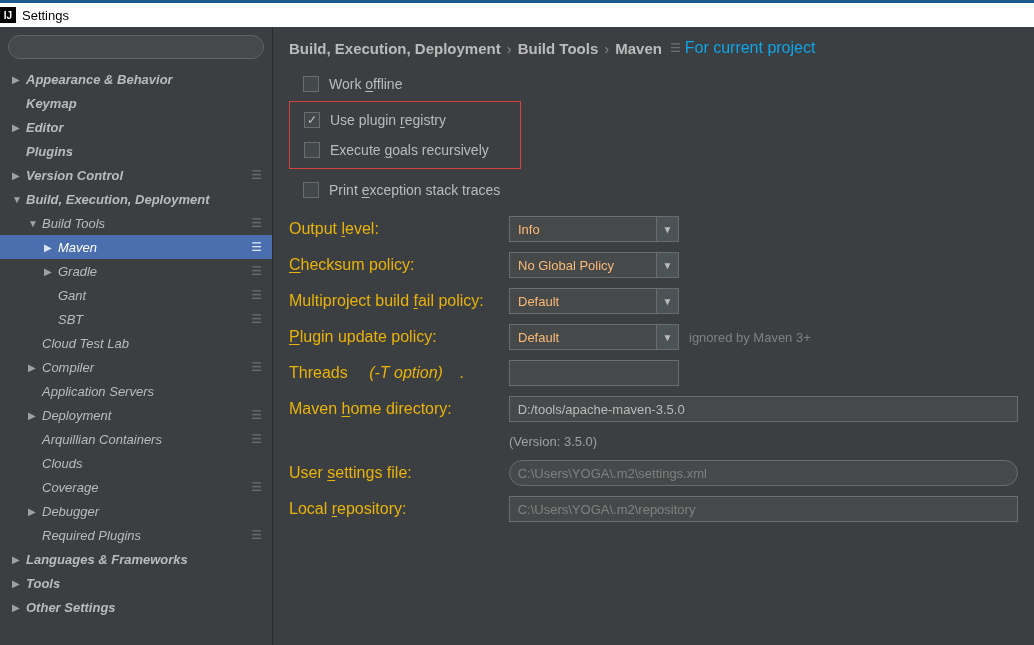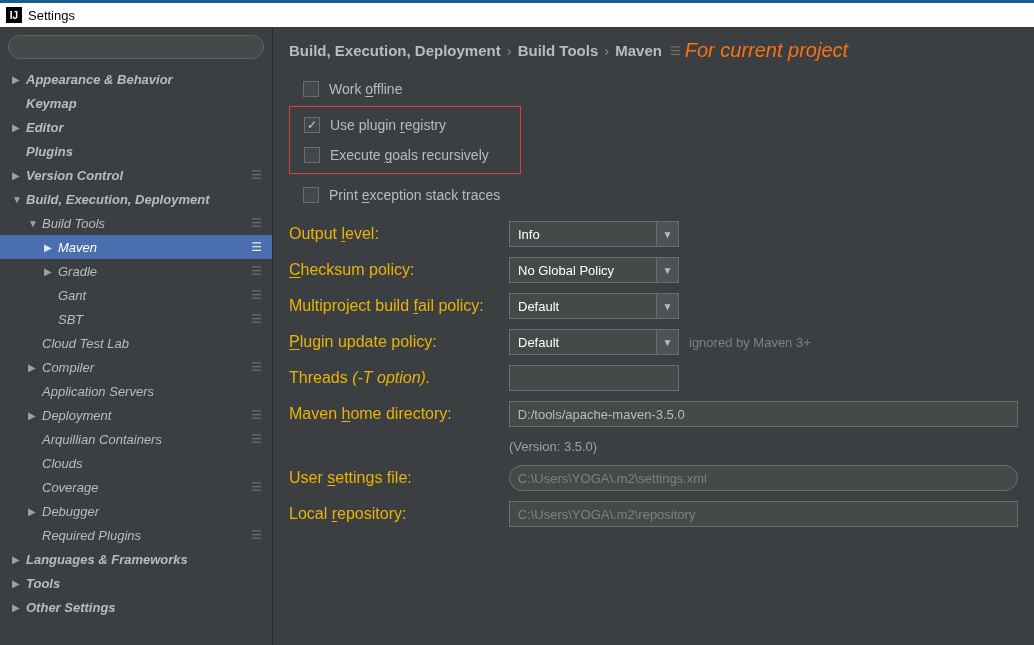--- a/index.html
+++ b/index.html
@@ -1,17 +1,17 @@
 <!DOCTYPE html>
 <html><head>
 <meta charset="utf-8">
 <style>
   * { box-sizing: border-box; margin: 0; padding: 0; font-family: "Segoe UI", Arial, sans-serif; }
   body { width: 1034px; height: 645px; background: #3c3f41; color: #bbbbbb; font-size: 13px; overflow: hidden; }
-  .topbar { background: #ffffff; height: 27px; line-height: 27px; padding-left: 6px; color: #000; display: flex; align-items: center; border-top: 3px solid #1b5b8f; }
+  .topbar { background: #ffffff; height: 27px; line-height: 27px; color: #000; display: flex; align-items: center; border-top: 3px solid #1b5b8f; }
   .topbar-icon { width: 16px; height: 16px; background: #000; color: #fff; display: inline-flex; align-items: center; justify-content: center; font-size: 10px; font-weight: bold; margin-right: 6px; }
   .content { display: flex; height: calc(100% - 27px); }
   .sidebar { width: 273px; background: #3c3f41; border-right: 1px solid #2b2b2b; display: flex; flex-direction: column; }
   .search-wrap { padding: 8px 8px 4px 8px; }
   .search { width: 100%; height: 24px; background: #45494a; border: 1px solid #5e6365; border-radius: 12px; padding: 0 24px 0 10px; color: #bbb; position: relative; }
   .search-icon { position: absolute; left: 16px; top: 12px; width: 13px; height: 13px; pointer-events: none; }
   .tree { flex: 1; overflow-y: auto; padding-top: 4px; }
   .tree-item { display: flex; align-items: center; height: 24px; cursor: pointer; position: relative; }
   .tree-item .arrow { width: 10px; display: inline-block; margin-left: var(--indent, 12px); margin-right: 4px; color: #a0a0a0; font-size: 10px; }
   .tree-item .arrow.none { visibility: hidden; }
@@ -19,35 +19,35 @@
   .tree-item.child .label { font-weight: normal; }
   .tree-item .cog { position: absolute; right: 10px; color: #6e6e6e; font-size: 12px; }
   .tree-item.selected { background: #4b6eaf; }
   .tree-item.selected .label { color: #fff; }
   .tree-item.selected .arrow, .tree-item.selected .cog { color: #dbe6f7; }
   .main { flex: 1; padding: 12px 16px; overflow-y: auto; }
   .breadcrumb { font-size: 15px; margin-bottom: 12px; display:flex; align-items:center; gap:4px; flex-wrap:wrap; }
   .breadcrumb .crumb { color: #bbbbbb; font-weight: bold; }
   .breadcrumb .sep { color: #888; margin: 0 2px; }
   .breadcrumb .scope-icon { color: #6e726e; font-size: 12px; margin-left: 4px; }
-  .breadcrumb .scope { color: #f97316; font-weight: normal; font-size: 20px; font-style: italic; }
+  .breadcrumb .scope { color: #0ea5e9; font-weight: normal; font-size: 16px; }
   .cb-row { display: flex; align-items: center; height: 30px; padding-left: 14px; }
   .checkbox { width: 16px; height: 16px; background: #43494a; border: 1px solid #6c6c6c; margin-right: 10px; display: inline-flex; align-items:center; justify-content:center; color:#c5c5c5; font-size:12px; }
   .cb-label { color: #bbbbbb; font-size: 14px; }
   .underline { text-decoration: underline; text-underline-offset: 2px; }
   .highlight-box { border: 1px solid #d94040; padding: 3px 0; margin: 2px 0 6px 0; width: 232px; }
   .form-row { display: flex; align-items: center; height: 36px; }
   .form-label { width: 220px; color: #eab308; font-size: 16px; }
   .combo { display: flex; width: 170px; }
-  .combo-field { flex:1; height: 26px; background: #45494a; border: 1px solid #6c6c6c; color: #ffffff; padding: 0 8px; display:flex; align-items:center; font-size:13px; }
+  .combo-field { flex:1; height: 26px; background: #45494a; border: 1px solid #6c6c6c; color: #fdba74; padding: 0 8px; display:flex; align-items:center; font-size:13px; }
   .combo-btn { width: 22px; height: 26px; background: #4c5356; border: 1px solid #6c6c6c; border-left: none; display:flex; align-items:center; justify-content:center; color:#bbb; font-size:10px; }
   .text-input { height: 26px; background: #45494a; border: 1px solid #6c6c6c; color:#bbb; padding: 0 8px; font-size:13px; }
   .text-wide { width: 510px; }
   .note { color: #808080; font-size: 13px; margin-left: 10px; }
-  .italic { font-style: italic; }
+  .italic { font-style: italic; margin-left: 17px; }
   .version-row { padding-left: 220px; height: 28px; display:flex; align-items:center; color:#a0a0a0; font-size:13px; }
 </style>
 </head>
 <body>
 
 <div class="topbar">
   <span class="topbar-icon">IJ</span>
   <span>Settings</span>
 </div>
 

